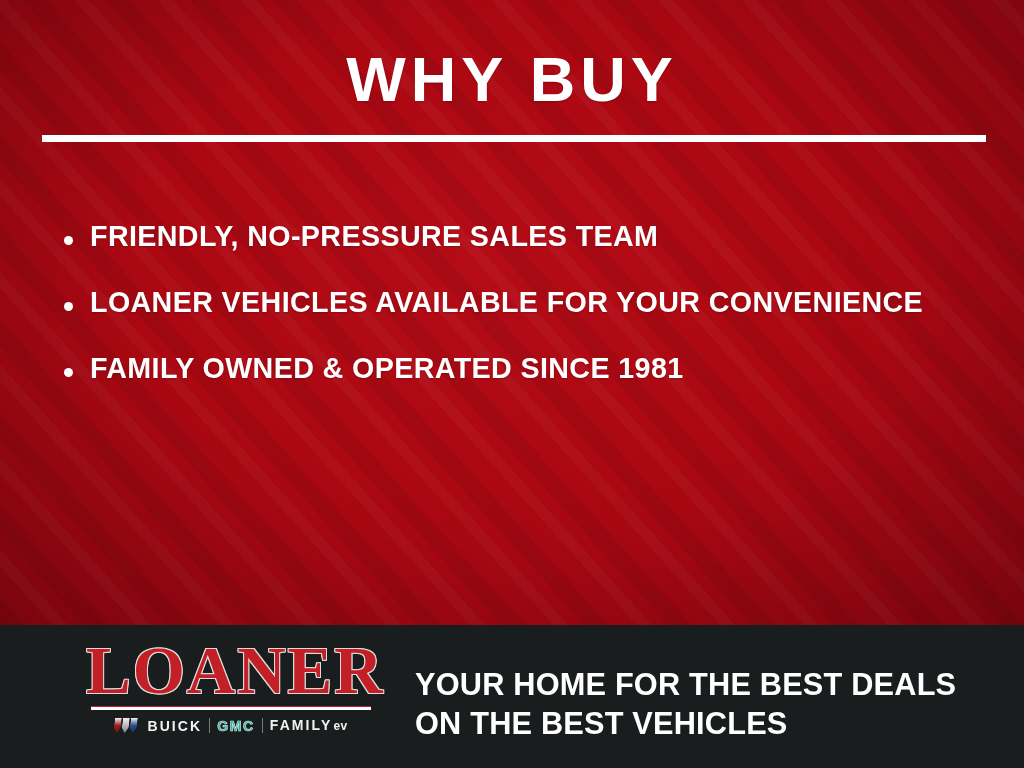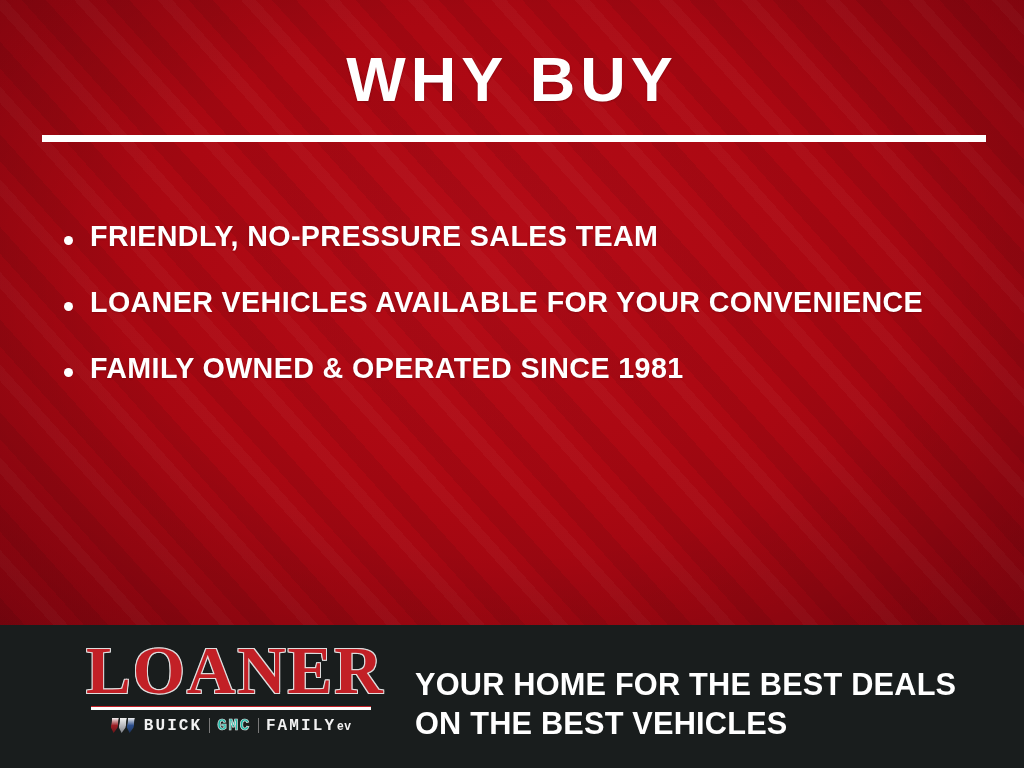--- a/index.html
+++ b/index.html
@@ -152,22 +152,22 @@
     width:7px; height:15px;
     background:linear-gradient(180deg,#E9E9E9 0%,#BFC3CC 55%,#8C9099 100%);
     clip-path:polygon(0% 0%, 100% 0%, 100% 62%, 50% 100%, 0% 62%);
     transform:skewX(-7deg);
   }
   .shield.s1 { background:linear-gradient(180deg,#F1F1F1 0%,#9B1E24 50%,#6B1418 100%); }
   .shield.s2 { background:linear-gradient(180deg,#F1F1F1 0%,#B9B9BE 50%,#7E8288 100%); }
   .shield.s3 { background:linear-gradient(180deg,#F1F1F1 0%,#2C4E8C 50%,#1B3259 100%); }
 
   .brand-name {
-    font-family:Liberation Mono, monospace;
-    font-size:16px;
+    font-family:Liberation Sans, sans-serif;
+    font-size:14px;
     font-weight:bold;
     letter-spacing:2.1px;
     color:#F2F2F2;
     line-height:1;
   }
   .brand-name.gmc {
     color:#14b8a6;
     -webkit-text-stroke:0.7px #E0E0E0;
     letter-spacing:1.6px;
   }

